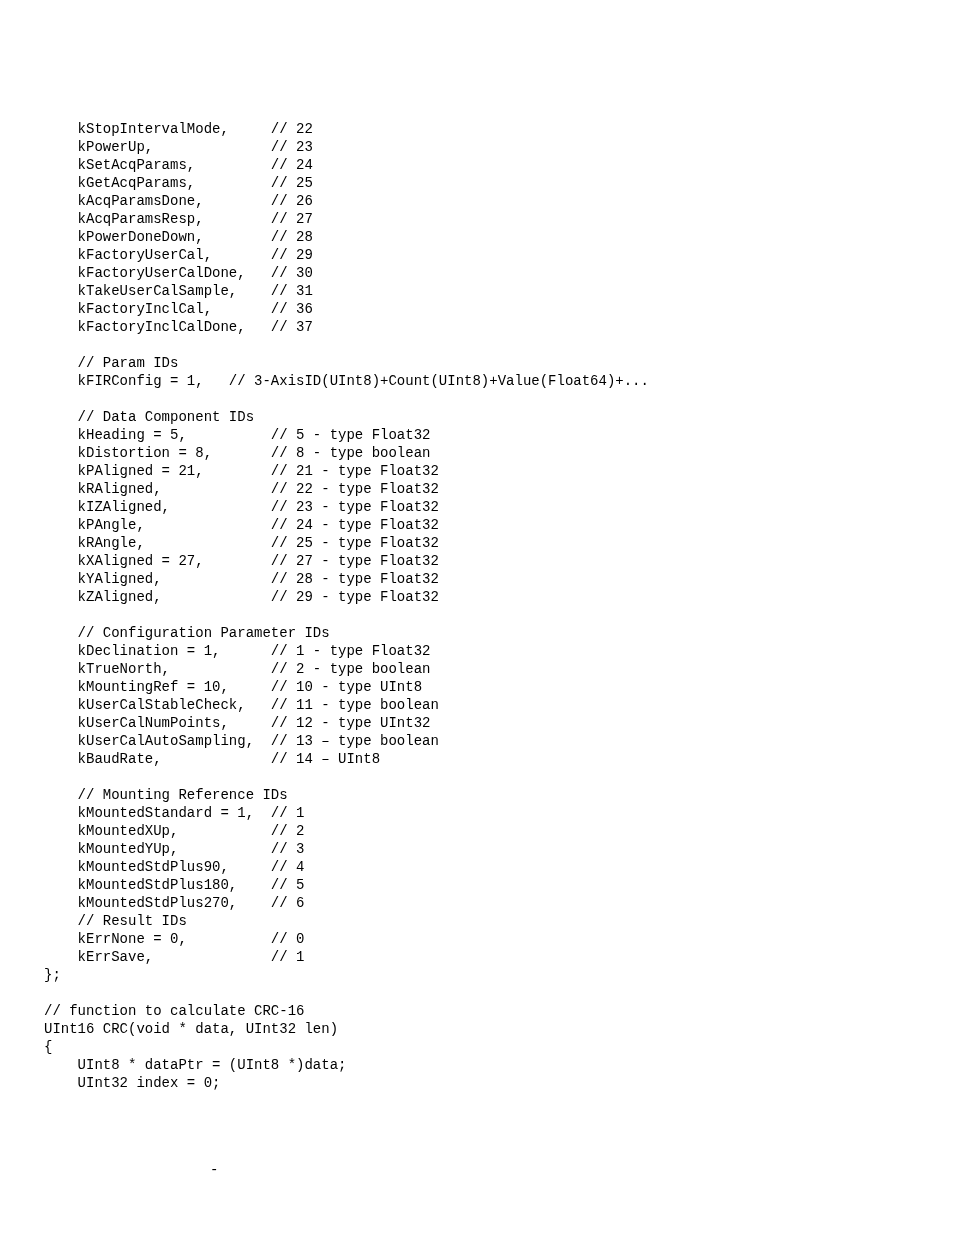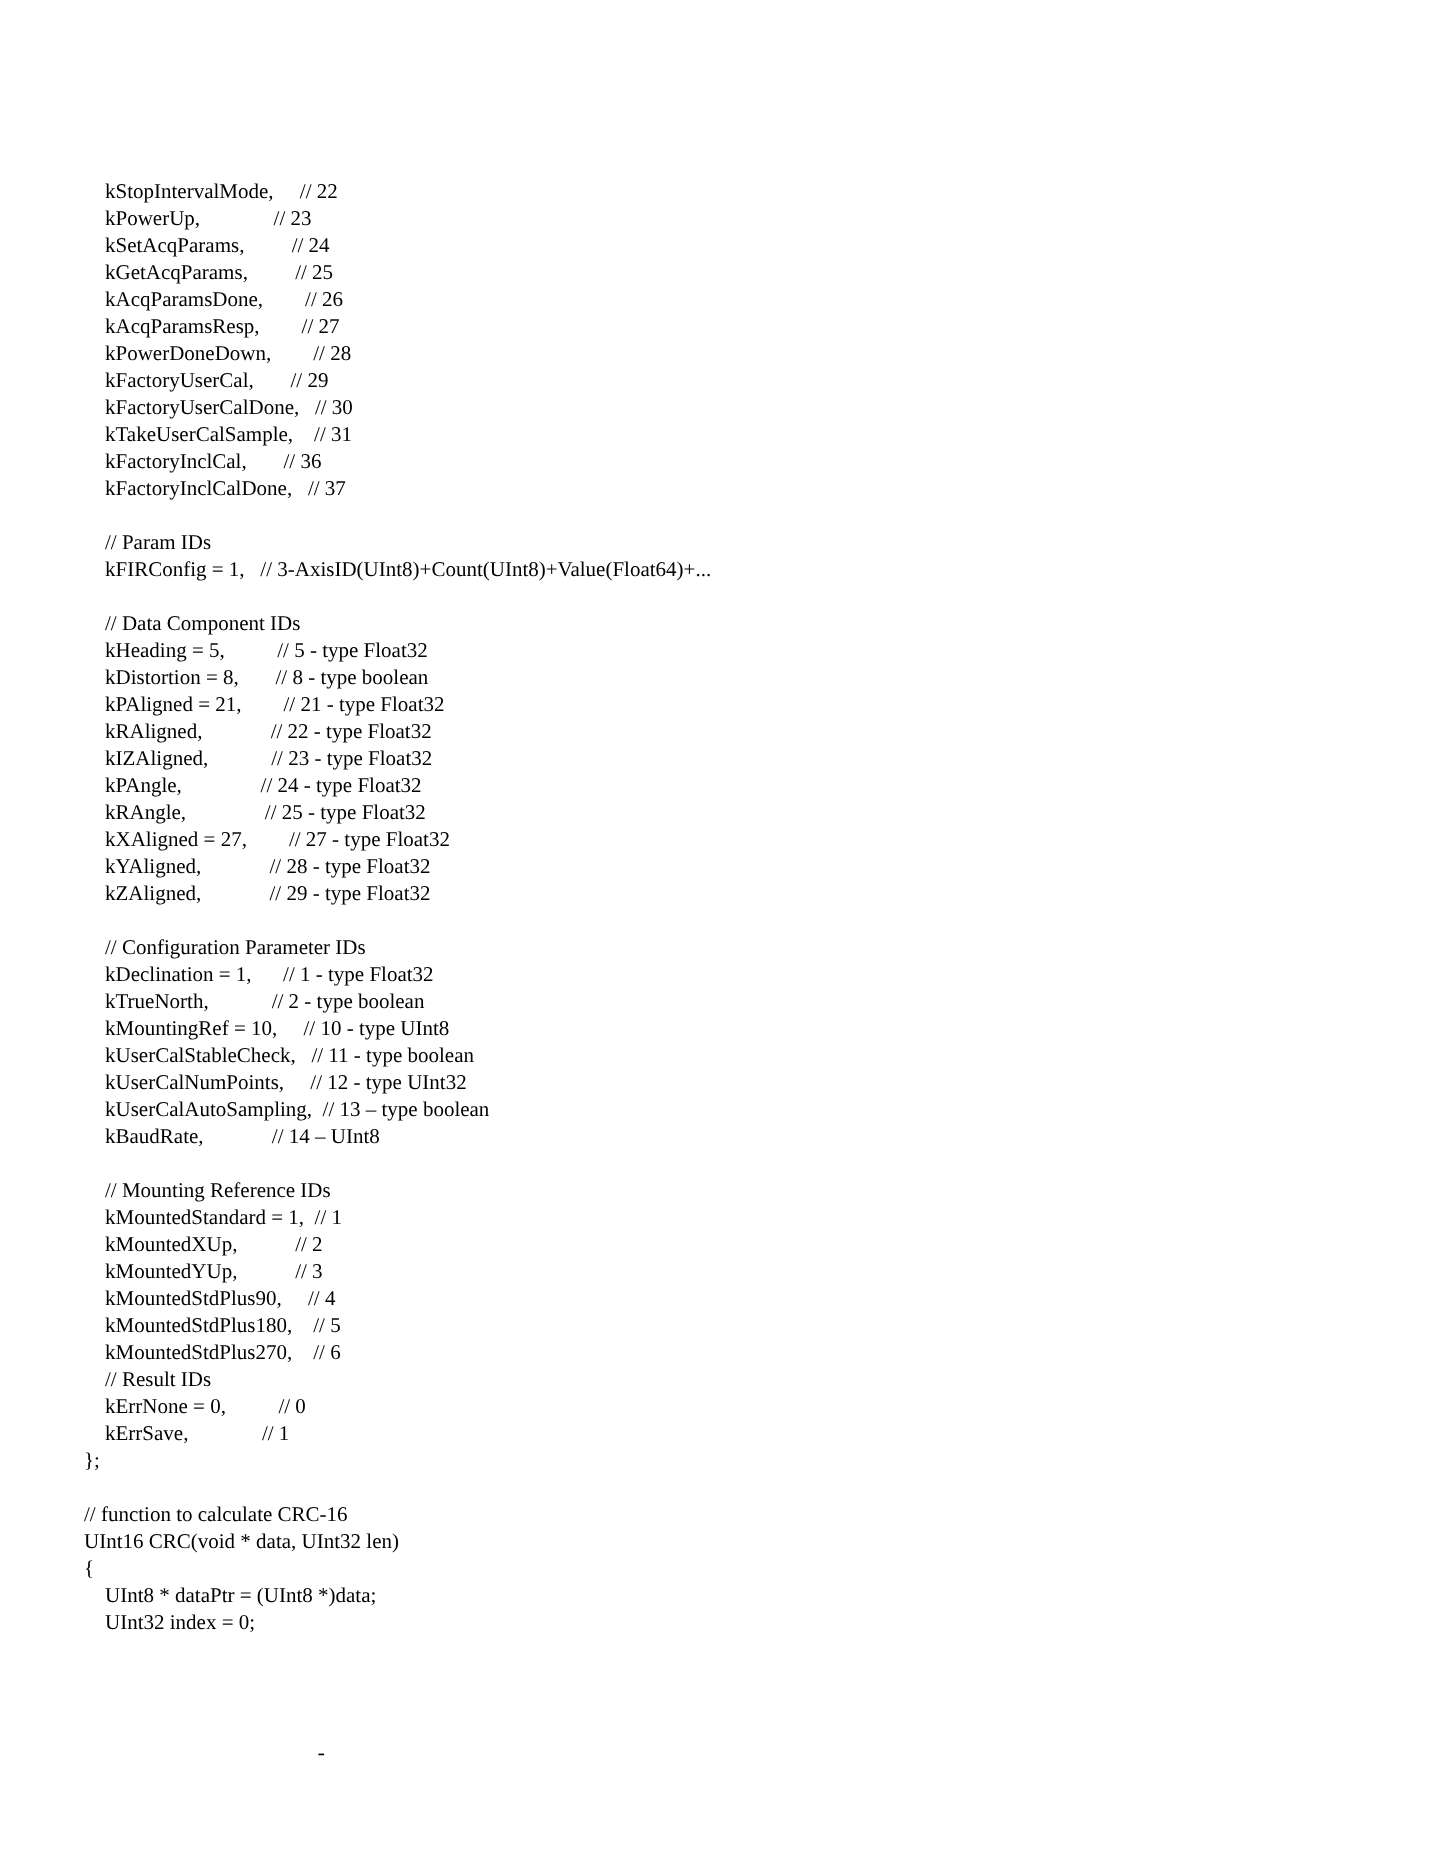--- a/index.html
+++ b/index.html
@@ -2,26 +2,26 @@
 <html><head>
 <meta charset="utf-8">
 <style>
   html, body {
     margin: 0;
     padding: 0;
     background: #ffffff;
     width: 954px;
   }
   .page {
-    font-family: Liberation Serif, serif;
+    font-family: Liberation Mono, monospace;
     font-size: 14px;
     line-height: 18px;
     white-space: pre;
     color: #000;
-    padding: 120px 0 0 56px;
+    padding: 120px 0 0 44px;
   }
   .footer {
     font-family: "Courier New", Courier, monospace;
     font-size: 14px;
     text-align: left;
     padding: 70px 0 40px 210px;
     color: #000;
   }
 </style>
 </head>

